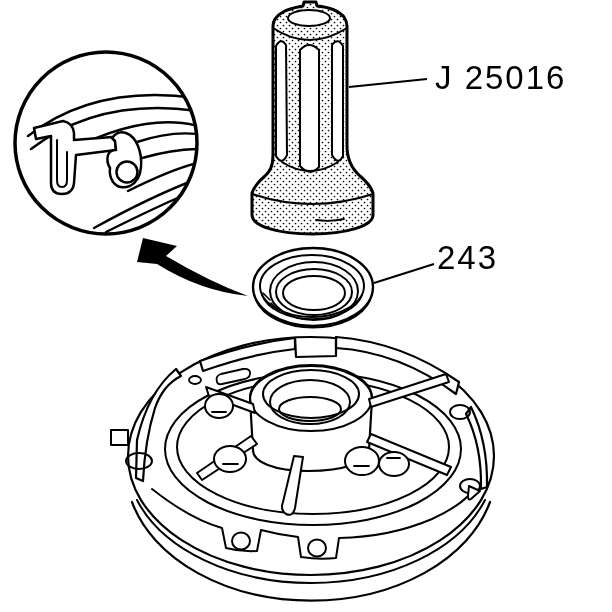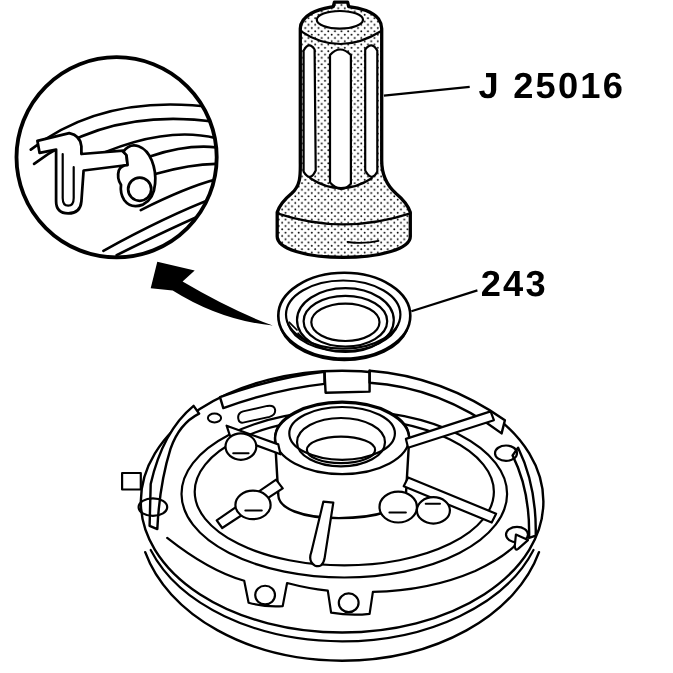--- a/index.html
+++ b/index.html
@@ -1,18 +1,18 @@
 <!DOCTYPE html>
 <html><head>
 <meta charset="utf-8">
 <style>
   html,body{margin:0;padding:0;background:#fff;}
   .canvas{
     position:relative;width:612px;height:612px;background:#ffffff;
-    font-family:"Liberation Sans",sans-serif;overflow:hidden;font-weight:bold;
+    font-family:"Liberation Sans",sans-serif;overflow:hidden;
   }
   svg{display:block;}
   .part-label{
     font-family:"Liberation Sans",sans-serif;
     font-size:33px;letter-spacing:2px;fill:#000;
   }
 </style>
 </head>
 <body>
 

